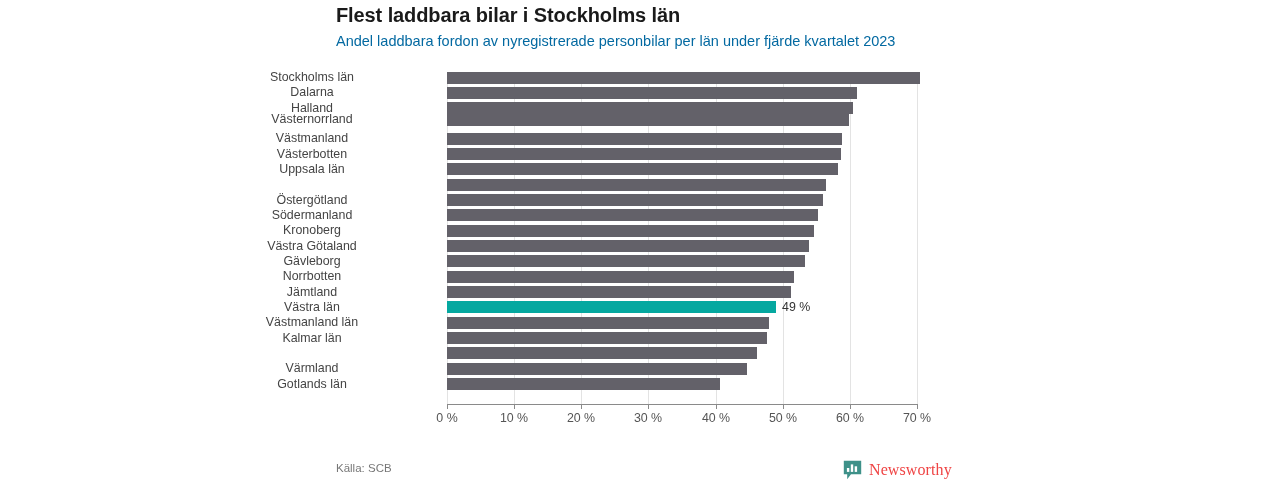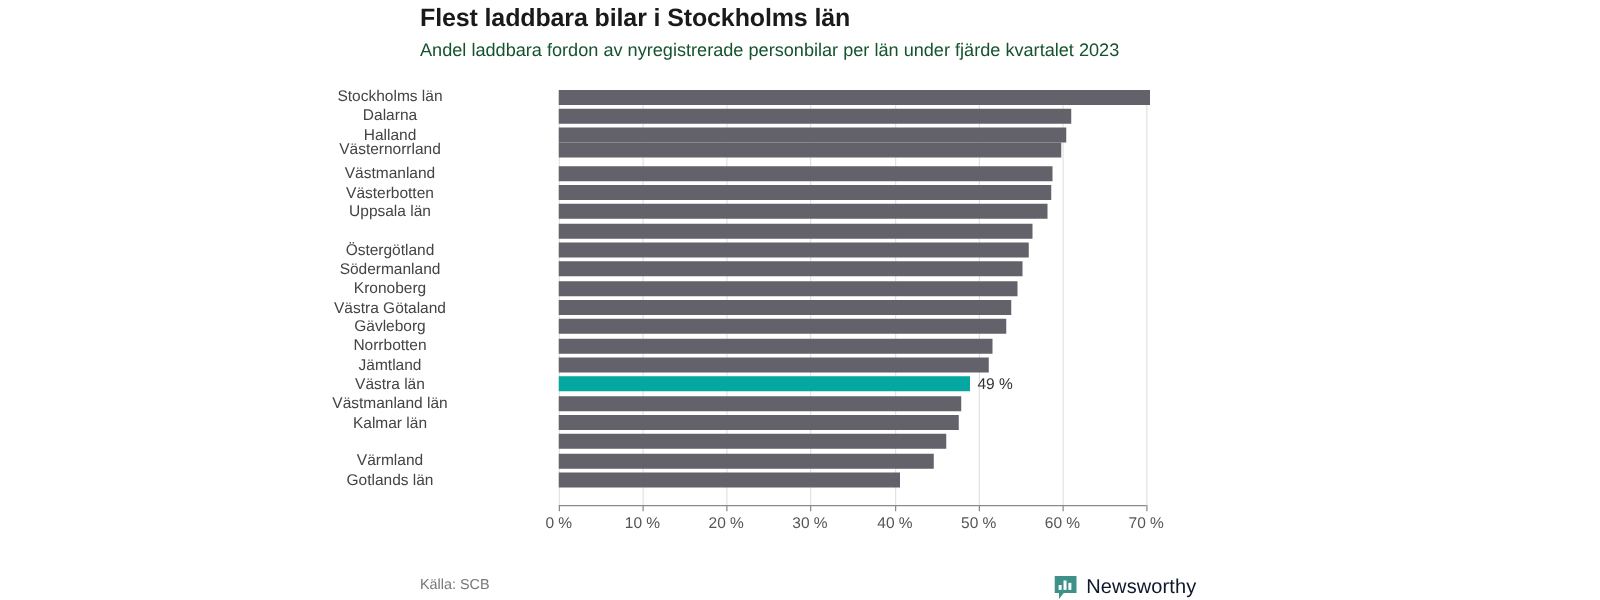--- a/index.html
+++ b/index.html
@@ -36,21 +36,21 @@
     font-weight: bold;
     color: #1a1a1a;
     letter-spacing: -0.1px;
     line-height: 26px;
     margin: 0;
     white-space: nowrap;
   }
   .chart-subtitle {
     font-size: 14.5px;
     font-weight: normal;
-    color: #14532d;
+    color: #0369a1;
     line-height: 20px;
     margin: 3px 0 0 0;
     white-space: nowrap;
   }
 
   
   .plot-wrap {
     position: absolute;
     left: 0;
     top: 70px;
@@ -171,23 +171,24 @@
     align-items: center;
     gap: 7px;
   }
   .brand-mark {
     width: 19px;
     height: 20px;
     display: block;
   }
   .brand-name {
     font-size: 16px;
-    color: #0f172a;
+    color: #ef4444;
     letter-spacing: 0.1px;
     white-space: nowrap;
+    font-family: Liberation Serif, serif;
   }
 </style>
 </head>
 <body>
 
 <div class="chart-root">
 
   <div class="header">
     <h1 class="chart-title">Flest laddbara bilar i Stockholms län</h1>
     <h2 class="chart-subtitle">Andel laddbara fordon av nyregistrerade personbilar per län under fjärde kvartalet 2023</h2>

